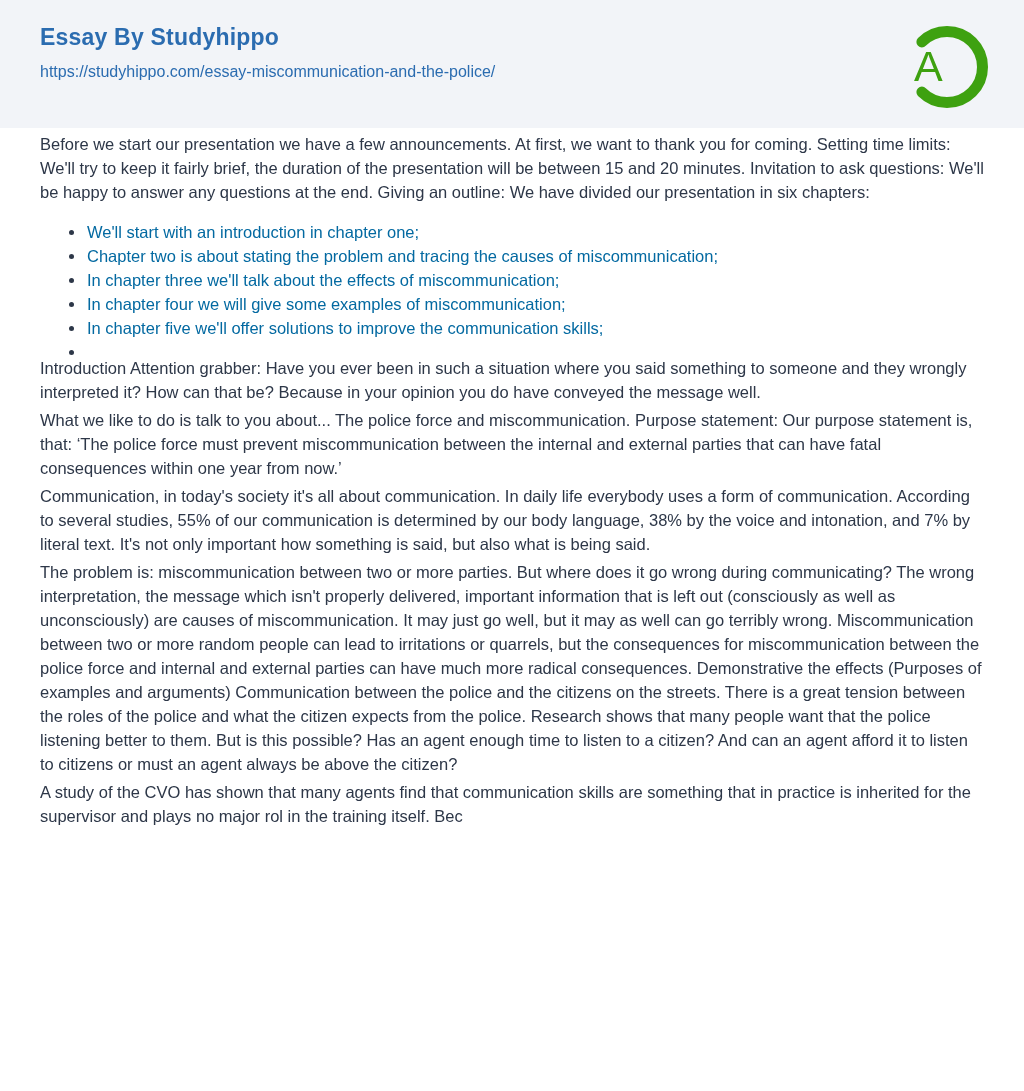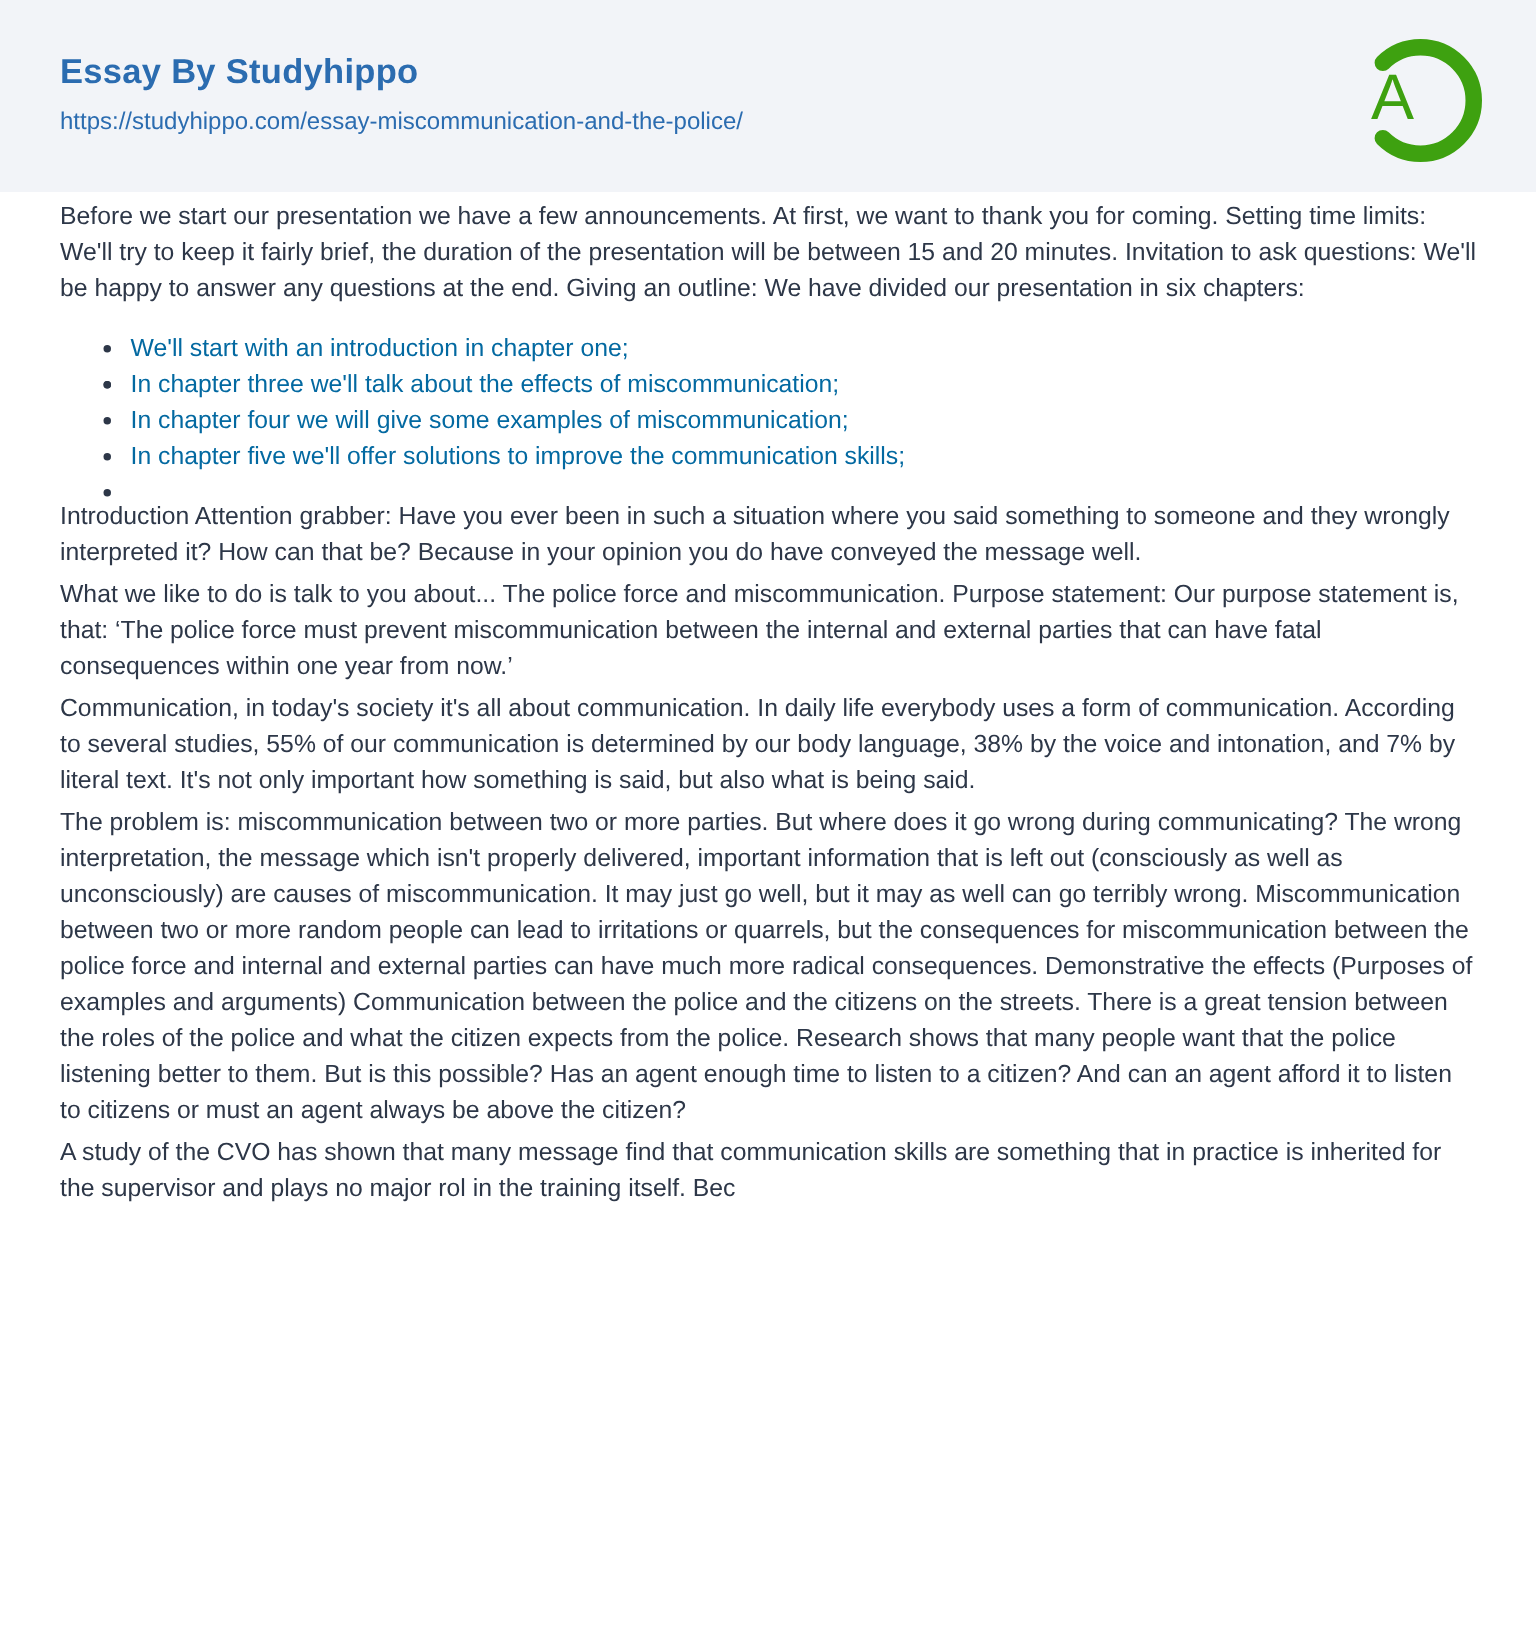--- a/index.html
+++ b/index.html
@@ -10,21 +10,21 @@
     background: #ffffff;
     font-family: "Liberation Sans", "DejaVu Sans", sans-serif;
     color: #2d3748;
   }
 
   
   .page-header {
     position: relative;
     height: 128px;
     background: #f2f4f8;
-    padding: 34px 40px 0;
+    padding: 24px 40px 0;
   }
   .site-title {
     color: #2b6cb0;
     font-size: 23px;
     font-weight: 700;
     letter-spacing: 0.2px;
     line-height: 26px;
   }
   .page-url {
     display: inline-block;
@@ -108,25 +108,25 @@
     <span class="logo-letter">A</span>
   </div>
 </header>
 
 <main class="article">
 
   <p>Before we start our presentation we have a few announcements. At first, we want to thank you for coming. Setting time limits: We'll try to keep it fairly brief, the duration of the presentation will be between 15 and 20 minutes. Invitation to ask questions: We'll be happy to answer any questions at the end. Giving an outline: We have divided our presentation in six chapters:</p>
 
   <ul class="chapter-list">
     <li><span class="bullet"></span><span>We'll start with an introduction in chapter one;</span></li>
-    <li><span class="bullet"></span></li>
+    <li><span class="bullet"></span><span>Chapter two is about stating the problem and tracing the causes of miscommunication;</span></li>
     <li><span class="bullet"></span><span>In chapter three we'll talk about the effects of miscommunication;</span></li>
     <li><span class="bullet"></span><span>In chapter four we will give some examples of miscommunication;</span></li>
     <li><span class="bullet"></span><span>In chapter five we'll offer solutions to improve the communication skills;</span></li>
     <li><span class="bullet"></span></li>
   </ul>
 
   <p>Introduction Attention grabber: Have you ever been in such a situation where you said something to someone and they wrongly interpreted it? How can that be? Because in your opinion you do have conveyed the message well.</p>
   <p>What we like to do is talk to you about... The police force and miscommunication. Purpose statement: Our purpose statement is, that: ‘The police force must prevent miscommunication between the internal and external parties that can have fatal consequences within one year from now.’</p>
   <p>Communication, in today's society it's all about communication. In daily life everybody uses a form of communication. According to several studies, 55% of our communication is determined by our body language, 38% by the voice and intonation, and 7% by literal text. It's not only important how something is said, but also what is being said.</p>
   <p>The problem is: miscommunication between two or more parties. But where does it go wrong during communicating? The wrong interpretation, the message which isn't properly delivered, important information that is left out (consciously as well as unconsciously) are causes of miscommunication. It may just go well, but it may as well can go terribly wrong. Miscommunication between two or more random people can lead to irritations or quarrels, but the consequences for miscommunication between the police force and internal and external parties can have much more radical consequences. Demonstrative the effects (Purposes of examples and arguments) Communication between the police and the citizens on the streets. There is a great tension between the roles of the police and what the citizen expects from the police. Research shows that many people want that the police listening better to them. But is this possible? Has an agent enough time to listen to a citizen? And can an agent afford it to listen to citizens or must an agent always be above the citizen?</p>
-  <p>A study of the CVO has shown that many message find that communication skills are something that in practice is inherited for the supervisor and plays no major rol in the training itself. Bec</p>
+  <p>A study of the CVO has shown that many agents find that communication skills are something that in practice is inherited for the supervisor and plays no major rol in the training itself. Bec</p>
 </main>
 
 </body></html>

